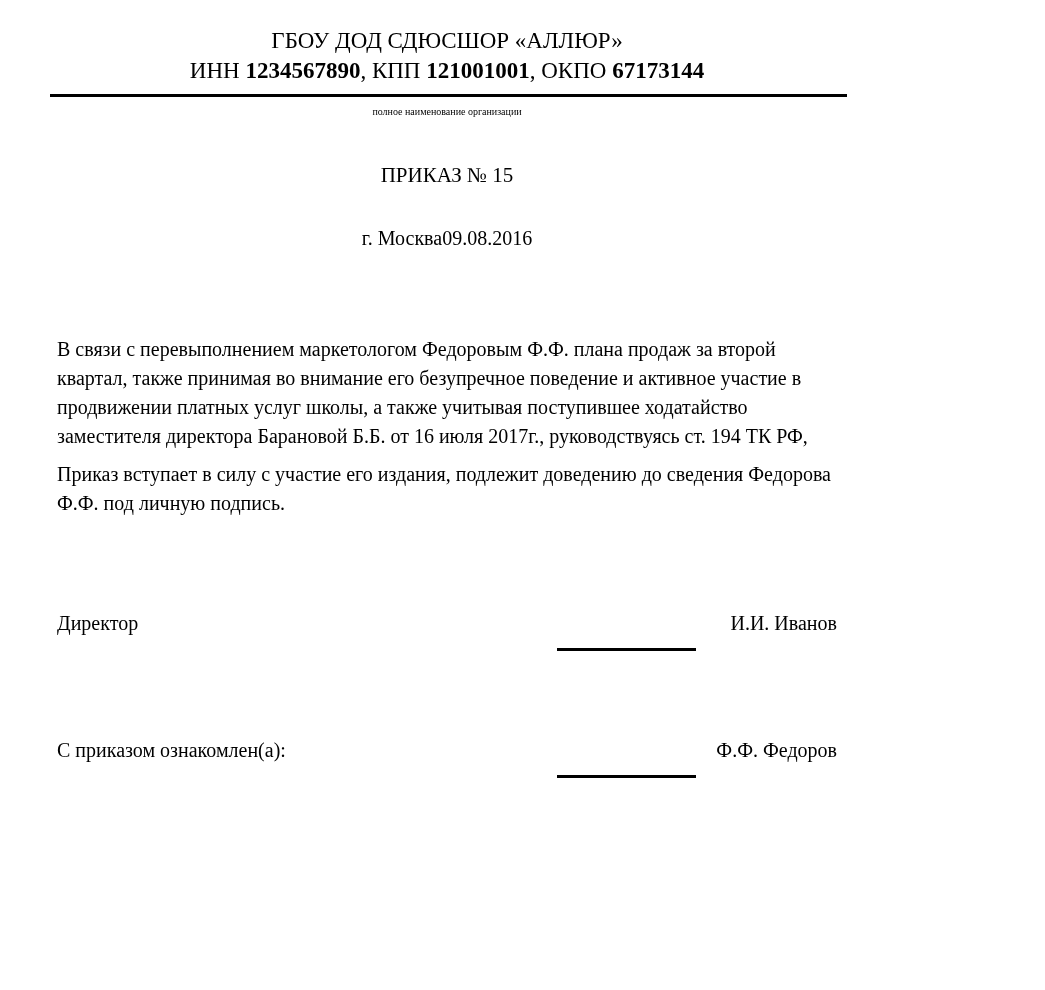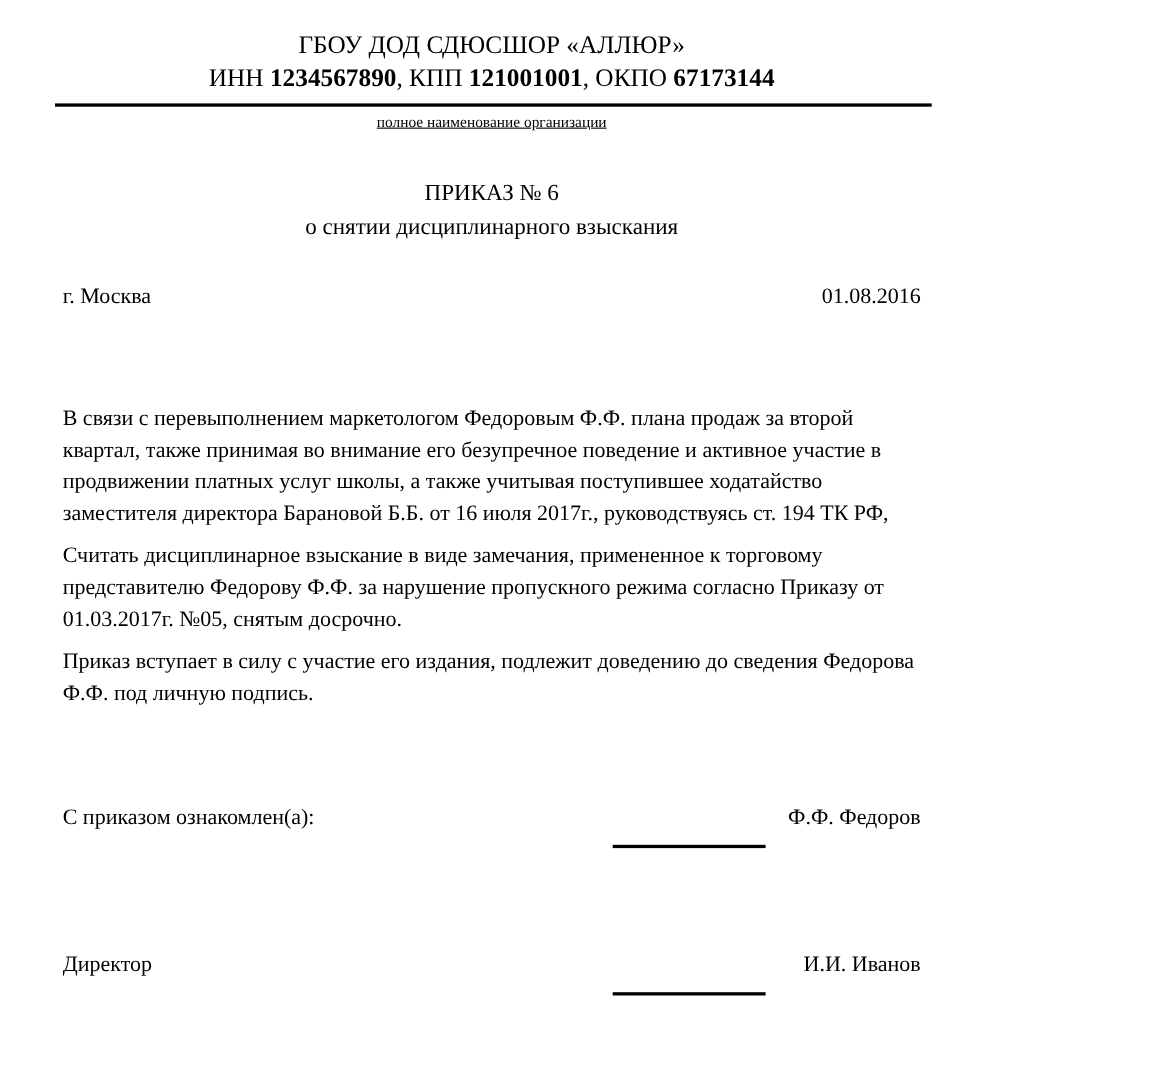--- a/index.html
+++ b/index.html
@@ -26,34 +26,33 @@
     line-height: 30px;
   }
   .org-header b { font-weight: bold; margin-top: 41px; }
   .rule {
     border: none;
     border-top: 3px solid #000000;
     margin: 8px -10px 0 -7px;
   }
   .caption {
     text-align: center;
-    font-size: 14px;
+    font-size: 10px;
     line-height: 16px;
     margin-top: 7px;
-    text-decoration: underline;
   }
   .title-block {
     text-align: center;
     font-size: 21px;
     line-height: 31px;
     margin-top: 40px;
   }
   .meta-row {
     display: flex;
-    justify-content: space-between;
+    justify-content: center;
     font-size: 20px;
     line-height: 23px;
     margin-top: 36px;
   }
   .body-text p {
     font-size: 20px;
     line-height: 29px;
     margin: 9px 0 0 0;
     font-family: Liberation Serif, serif;
   }
@@ -84,40 +83,38 @@
   <div class="org-header">
     <div>ГБОУ ДОД СДЮСШОР «АЛЛЮР»</div>
     <div><span>ИНН </span><b>1234567890</b><span>, КПП </span><b>121001001</b><span>, ОКПО </span><b>67173144</b></div>
   </div>
 
   <hr class="rule">
 
   <div class="caption">полное наименование организации</div>
 
   <div class="title-block">
-    <div>ПРИКАЗ № 6</div>
-    <div>о снятии дисциплинарного взыскания</div>
+    <div>ПРИКАЗ № 15</div>
   </div>
 
   <div class="meta-row">
     <span>г. Москва</span>
-    <span>01.08.2016</span>
+    <span>09.08.2016</span>
   </div>
 
   <div class="body-text">
     <p class="preamble">В связи с перевыполнением маркетологом Федоровым Ф.Ф. плана продаж за второй квартал, также принимая во внимание его безупречное поведение и активное участие в продвижении платных услуг школы, а также учитывая поступившее ходатайство заместителя директора Барановой Б.Б. от 16 июля 2017г., руководствуясь ст. 194 ТК РФ,</p>
-    <p>Считать дисциплинарное взыскание в виде замечания, примененное к торговому представителю Федорову Ф.Ф. за нарушение пропускного режима согласно Приказу от 01.03.2017г. №05, снятым досрочно.</p>
     <p>Приказ вступает в силу с участие его издания, подлежит доведению до сведения Федорова Ф.Ф. под личную подпись.</p>
+  </div>
+
+  <div class="sig-row first">
+    <span>Директор</span>
+    <span class="sig-line"></span>
+    <span>И.И. Иванов</span>
   </div>
 
   <div class="sig-row second">
     <span>С приказом ознакомлен(а):</span>
     <span class="sig-line"></span>
     <span>Ф.Ф. Федоров</span>
   </div>
 
-  <div class="sig-row first">
-    <span>Директор</span>
-    <span class="sig-line"></span>
-    <span>И.И. Иванов</span>
-  </div>
-
 </div>
 
 </body></html>

